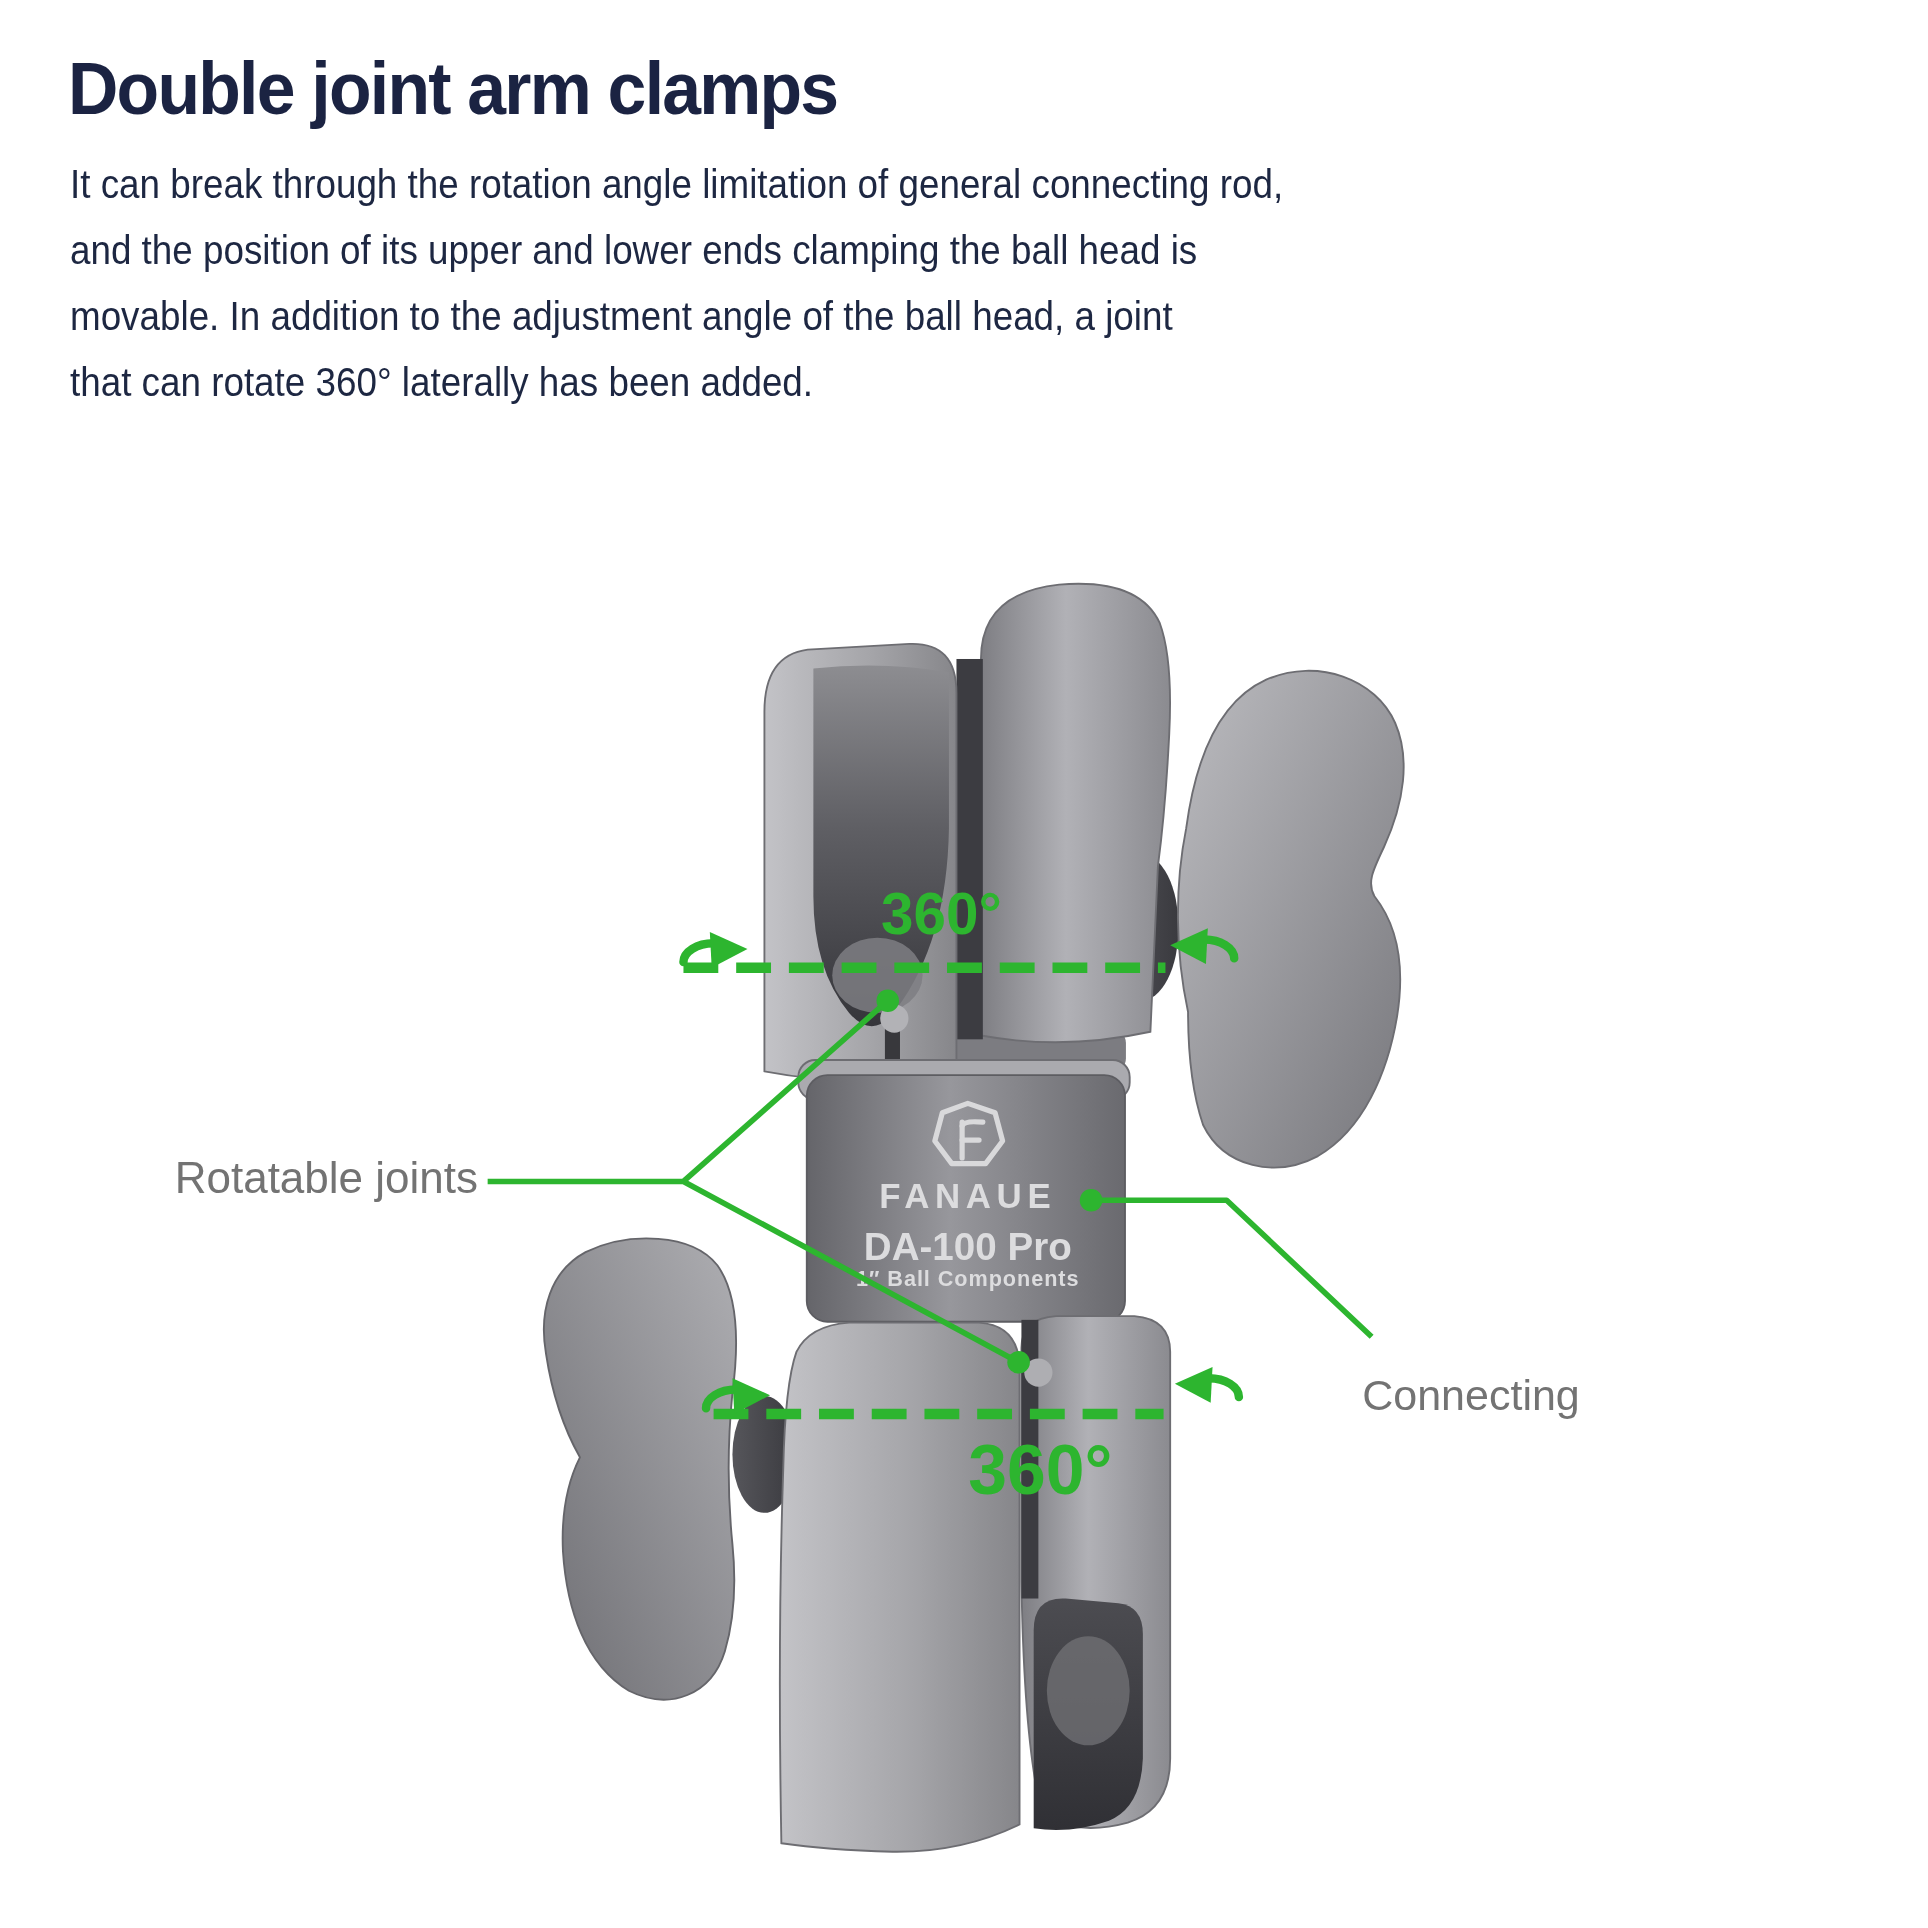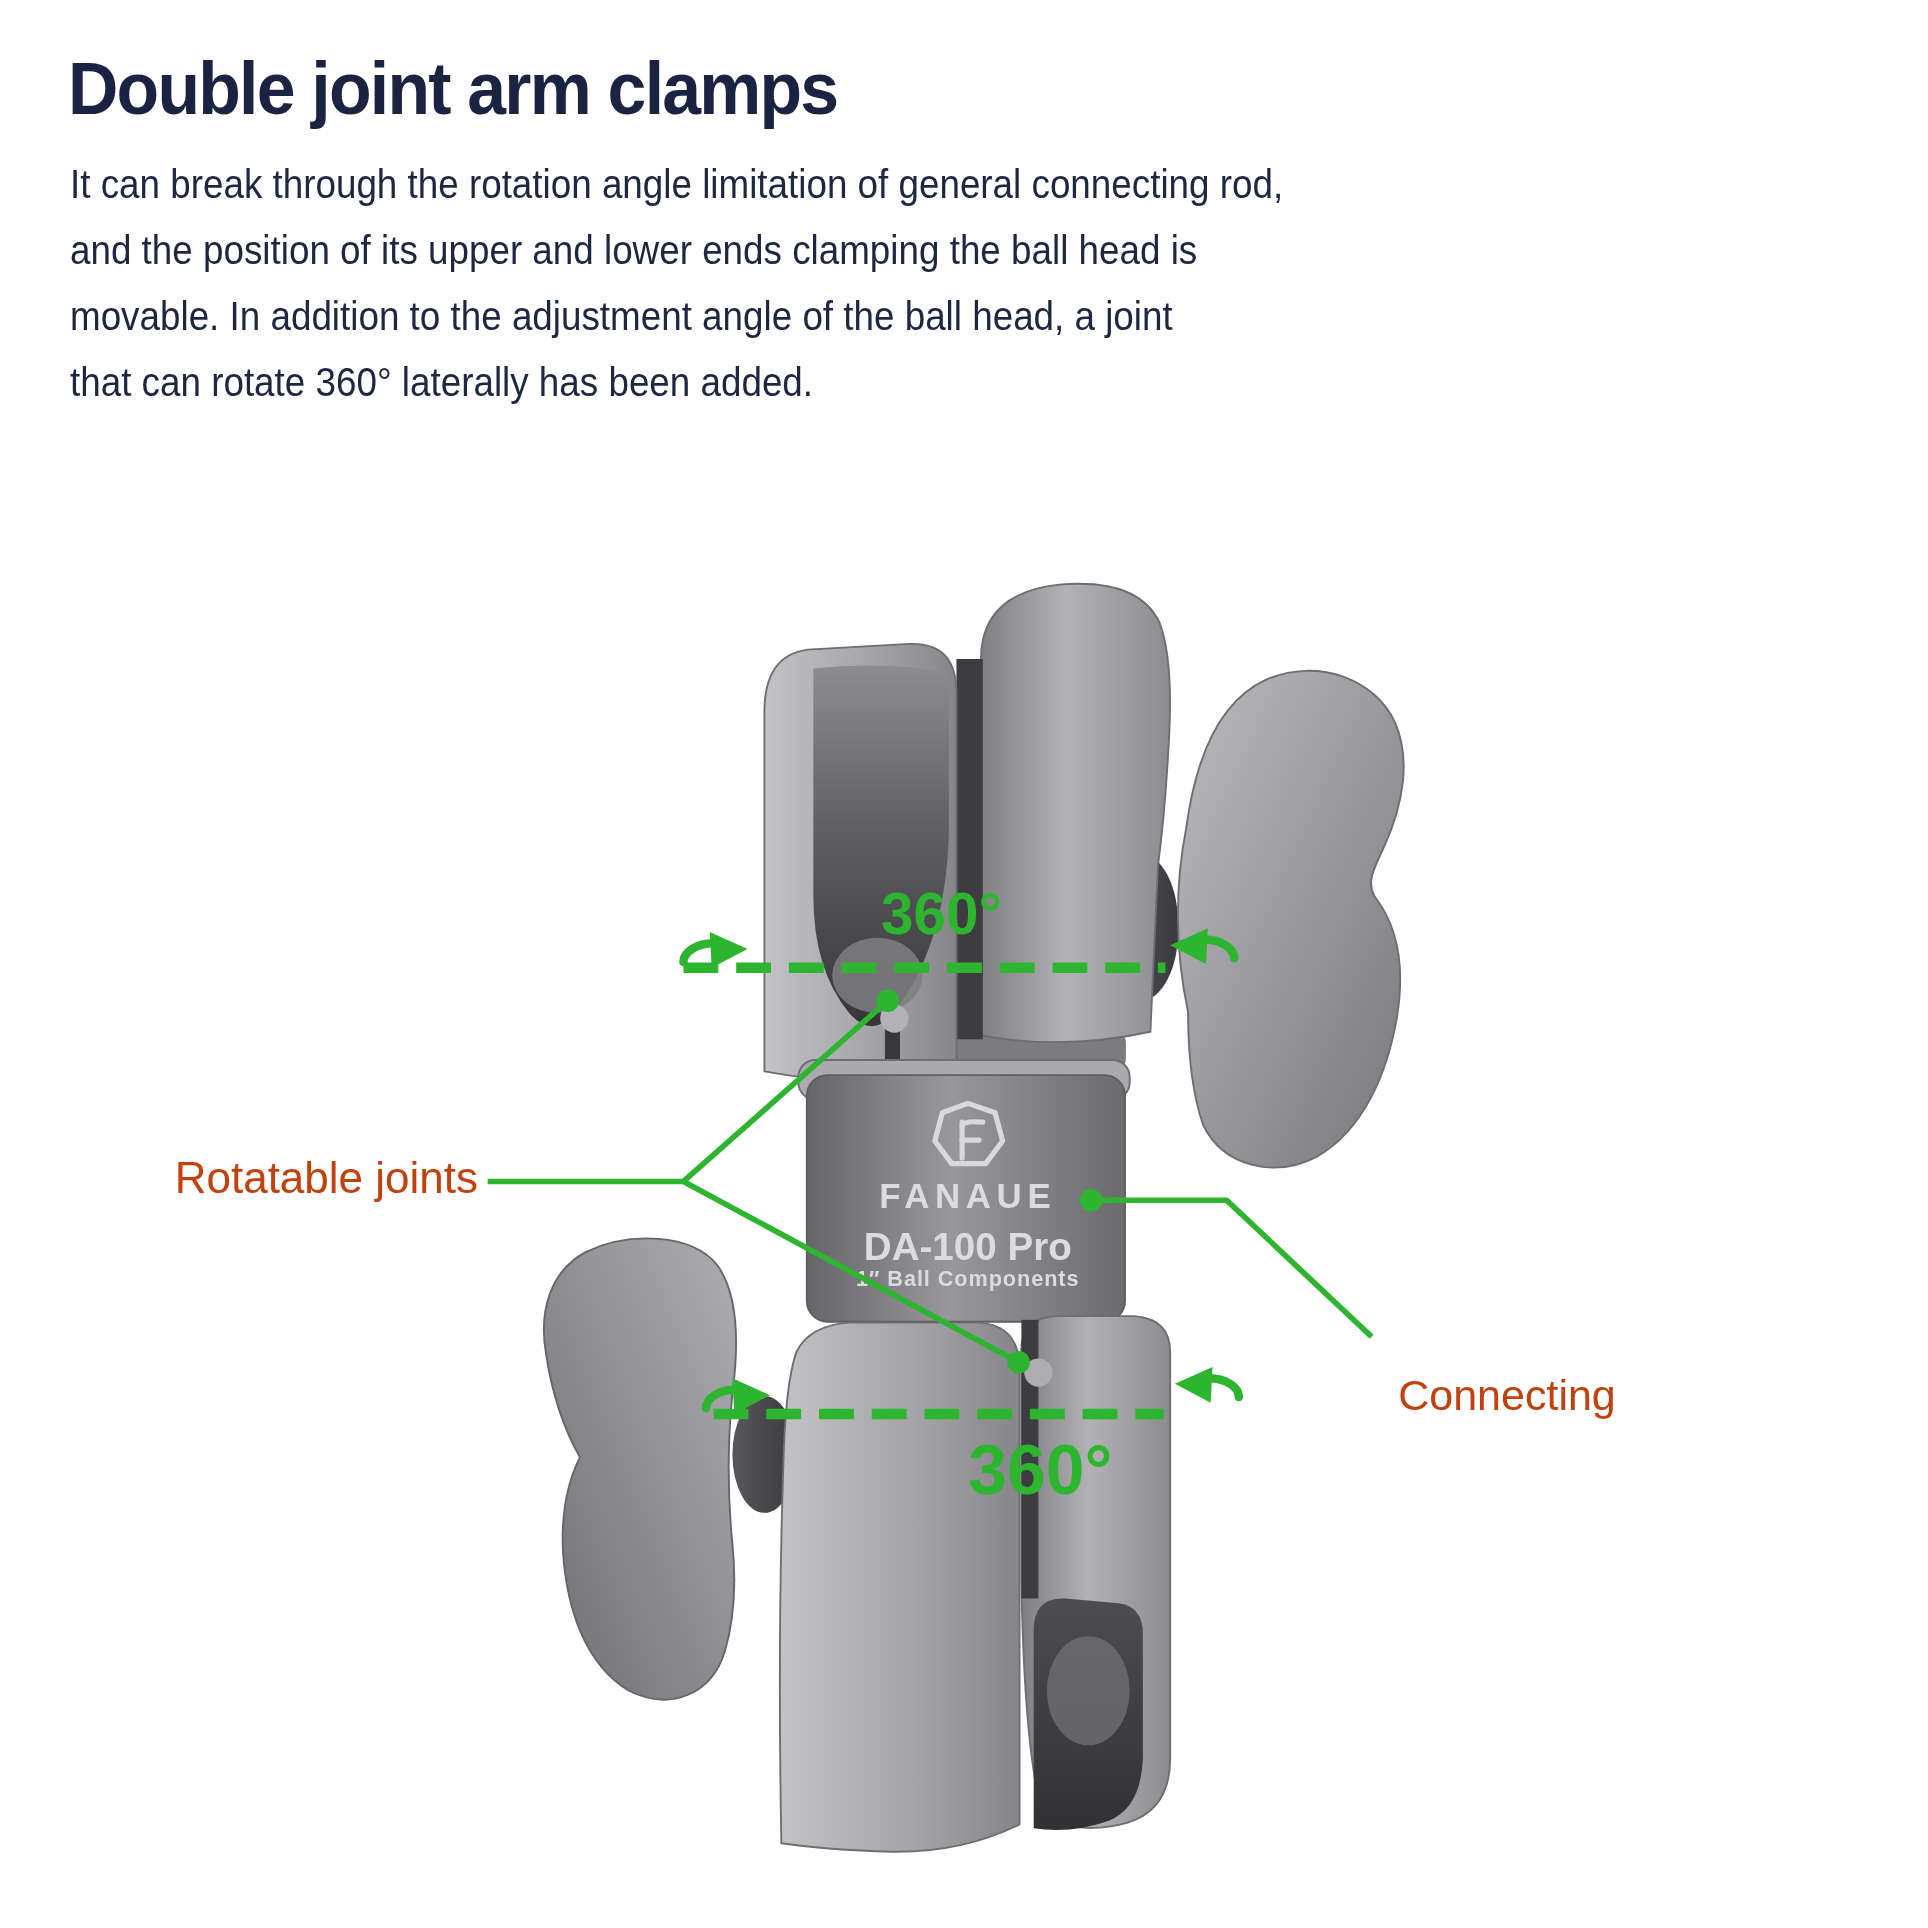--- a/index.html
+++ b/index.html
@@ -13,24 +13,24 @@
     transform:scaleX(.93);transform-origin:left top;
     color:#1b2342;white-space:nowrap;
   }
   .intro{
     position:absolute;left:70px;top:151px;
     font-size:40px;line-height:66px;color:#1d2742;
     transform:scaleX(.92);transform-origin:left top;
     white-space:nowrap;
   }
   .side-label{
-    position:absolute;color:#c2410c;font-size:44px;line-height:55px;
+    position:absolute;color:#737373;font-size:44px;line-height:55px;
   }
   .label-rotatable{left:90px;top:1150px;width:388px;text-align:right;white-space:nowrap;}
-  .label-connecting{left:1328px;top:1360px;width:358px;text-align:center;font-size:43px;line-height:71px;}
+  .label-connecting{left:1292px;top:1360px;width:358px;text-align:center;font-size:43px;line-height:71px;}
   svg.scene{position:absolute;left:0;top:0;}
   .dash{stroke:#2db52f;stroke-width:11;stroke-dasharray:37 19;fill:none;}
   .conn{stroke:#2db52f;stroke-width:6;fill:none;stroke-linejoin:round;}
   .gdot{fill:#2db52f;}
   .deg{fill:#2db52f;font-family:"Liberation Sans",sans-serif;font-weight:700;text-anchor:middle;}
   .brandtxt{fill:#dcdcde;font-family:"Liberation Sans",sans-serif;font-weight:700;text-anchor:middle;}
 </style>
 </head>
 <body>
 

